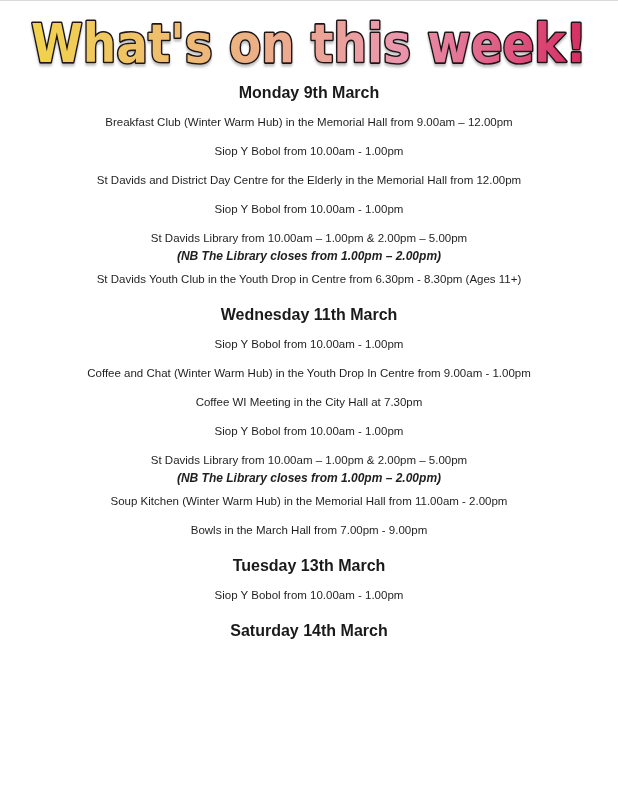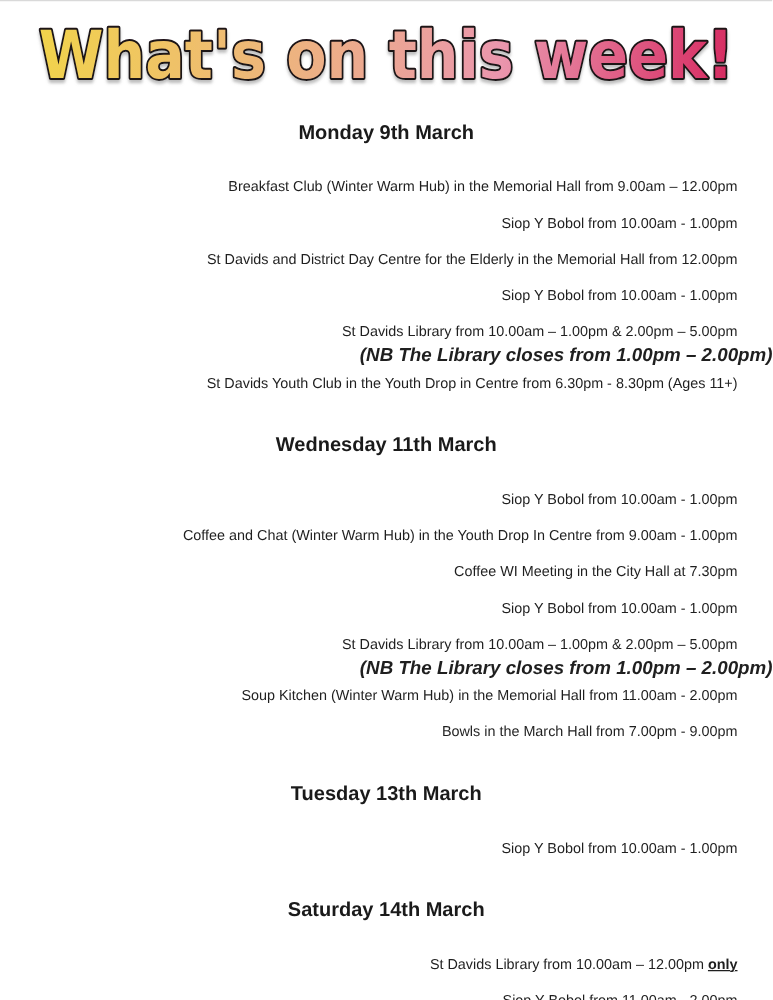--- a/index.html
+++ b/index.html
@@ -27,44 +27,43 @@
     font-size: 53px;
     fill: url(#title-gradient);
     stroke-width: 3.2px;
     stroke-linejoin: round;
     paint-order: stroke fill;
   }
   .schedule {
     text-align: center;
   }
   .day-heading {
-    margin: 16px;
+    margin: 2px;
     padding: 10px 0 2px;
     font-size: 16px;
     line-height: 20px;
     font-weight: bold;
     color: #1a1a1a;
   }
   .day:first-child .day-heading {
     padding-top: 0;
   }
   .events {
     margin: 0;
-    text-align: right;
   }
   .event {
     margin: 0;
     padding: 6.5px 28px;
     font-size: 11.5px;
     line-height: 16px;
   }
   .nb {
     margin: -3px 0 0;
     padding: 1px 0;
-    font-size: 15px;
+    font-size: 12px;
     line-height: 13px;
     font-weight: bold;
     font-style: italic;
   }
   .only {
     font-weight: bold;
     text-decoration: underline;
   }
 </style>
 </head>
@@ -129,20 +128,16 @@
 
   <section class="day">
     <h2 class="day-heading">Tuesday 13th March</h2>
     <div class="events">
           <p class="event">Siop Y Bobol from 10.00am - 1.00pm</p>
         </div>
   </section>
 
   <section class="day">
     <h2 class="day-heading">Saturday 14th March</h2>
-    <div class="events">
-          <p class="event">St Davids Library from 10.00am – 12.00pm <span class="only">only</span></p>
-          <p class="event">Siop Y Bobol from 11.00am - 2.00pm</p>
-        </div>
   </section>
 </main>
 
 </div>
 
 </body></html>

